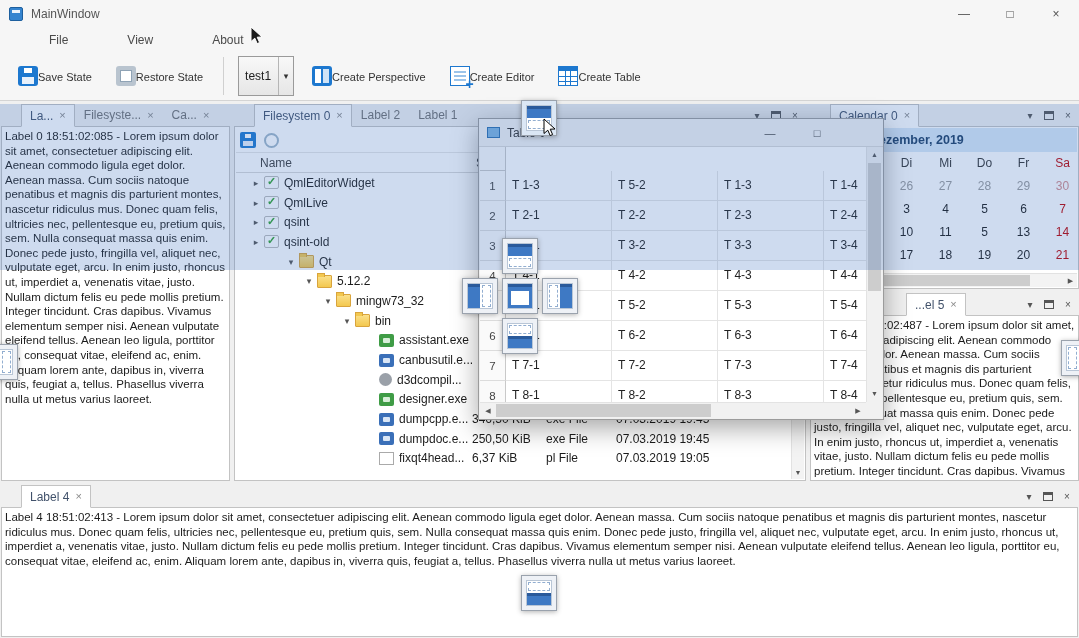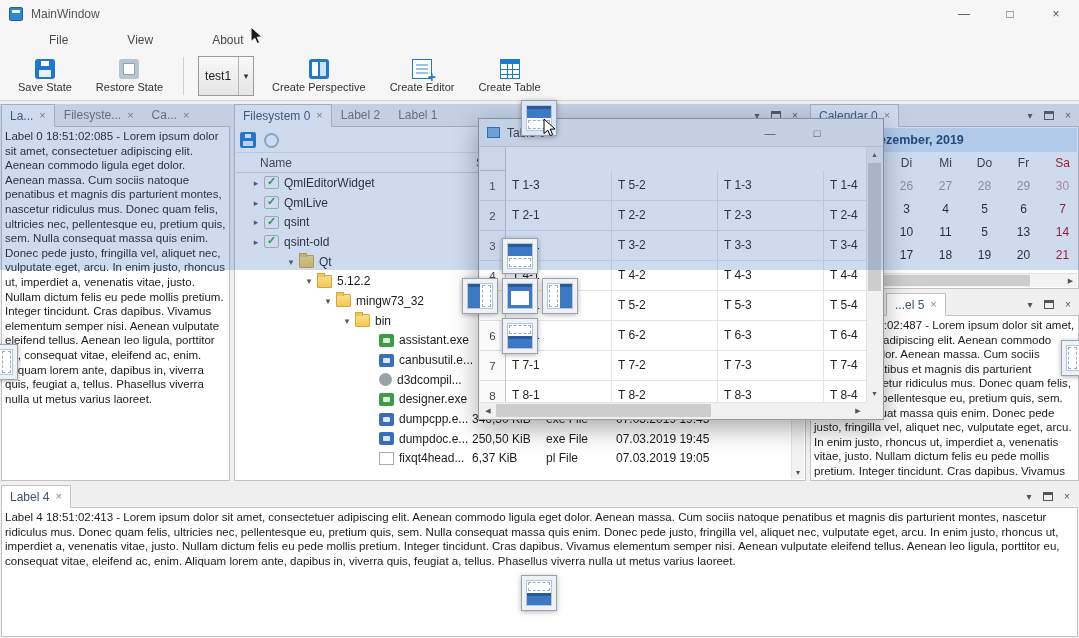--- a/index.html
+++ b/index.html
@@ -12,21 +12,21 @@
   .app-icon { width:14px; height:14px; margin-left:9px; background:#3584cf; border:1px solid #1d5f9e; border-radius:2px; position:relative; }
   .app-icon::before { content:""; position:absolute; left:2px; top:2px; right:2px; height:3px; background:#fff; opacity:.9; }
   .title-text { margin-left:8px; color:#555; font-size:12px; }
   .win-controls { position:absolute; right:0; top:0; height:28px; display:flex; }
   .win-btn { width:46px; height:28px; display:flex; align-items:center; justify-content:center; color:#555; font-size:12px; }
 
   .menubar { position:absolute; left:0; top:28px; width:1079px; height:24px; background:#f6f6f6; display:flex; align-items:center; }
   .menu-item { padding:0 10px; color:#4a4a4a; font-size:12px; height:24px; display:flex; align-items:center;margin-left:39px; }
 
   .toolbar { position:absolute; left:0; top:52px; width:1079px; height:49px; background:#f6f6f6; border-bottom:1px solid #d4d4d4; display:flex; align-items:center; padding-left:6px; }
-  .tb-btn { display:flex; flex-direction:column; align-items:center; justify-content:center; padding:2px 12px; height:46px;text-align:right; }
+  .tb-btn { display:flex; flex-direction:row; align-items:center; justify-content:center; padding:2px 12px; height:46px;text-align:right; }
   .tb-label { font-size:11px; color:#333; margin-top:2px; white-space:nowrap; }
   .tbi { width:20px; height:20px; display:block; position:relative; }
   .tbi-save { background:#1d78cf; border-radius:3px; }
   .tbi-save::before { content:""; position:absolute; left:6px; top:2px; width:8px; height:5px; background:#fff; }
   .tbi-save::after { content:""; position:absolute; left:4px; bottom:2px; width:12px; height:7px; background:#e8f1fb; }
   .tbi-restore { background:#b9c4cf; border-radius:3px; }
   .tbi-restore::before { content:""; position:absolute; inset:4px; background:#fff; border:1px solid #8fa3b5; }
   .tbi-persp { background:#1d78cf; border-radius:3px; }
   .tbi-persp::before { content:""; position:absolute; left:3px; top:3px; width:6px; height:14px; background:#fff; }
   .tbi-persp::after { content:""; position:absolute; right:3px; top:3px; width:6px; height:14px; background:#cfe3f6; }
@@ -35,21 +35,21 @@
   .tbi-editor::after { content:"+"; position:absolute; right:-5px; bottom:-7px; color:#1d78cf; font-weight:bold; font-size:14px; }
   .tbi-table { background-color:#fff; border:1px solid #1d78cf;
     background-image:linear-gradient(to right, transparent 0 31%, #1d78cf 31% 38%, transparent 38% 62%, #1d78cf 62% 69%, transparent 69%),
                      linear-gradient(to bottom, #1d78cf 0 22%, transparent 22% 48%, #1d78cf 48% 55%, transparent 55% 78%, #1d78cf 78% 82%, transparent 82%); }
   .tb-sep { width:1px; height:38px; background:#d0d0d0; margin:0 8px; }
   .tb-combo { width:56px; height:40px; border:1px solid #9a9a9a; background:linear-gradient(#f8f8f8,#e6e6e6); display:flex; align-items:center; position:relative; padding-left:6px; margin:18px 6px; }
   .combo-text { font-size:12px; color:#222; }
   .combo-arrow { position:absolute; right:0; top:0; bottom:0; width:15px; border-left:1px solid #b5b5b5; display:flex; align-items:center; justify-content:center; font-size:9px; color:#333; }
 
   
-  .dock-panel { position:absolute; }
+  .dock-panel { position:absolute;padding-left:20px; }
   .panel-left   { left:1px;   top:104px; width:229px;  height:377px; }
   .panel-mid    { left:234px; top:104px; width:572px;  height:377px; }
   .panel-cal    { left:810px; top:104px; width:269px;  height:185px; }
   .panel-l5     { left:810px; top:293px; width:269px;  height:188px; }
   .panel-bottom { left:1px;   top:485px; width:1077px; height:152px; }
 
   .tabbar { position:relative; height:22px; display:flex; align-items:stretch; }
   .tab { display:flex; align-items:center; gap:6px; padding:0 8px; font-size:12px; color:#707070; border:1px solid transparent; white-space:nowrap; }
   .tab.active { background:#fff; border-color:#c3c3c3; border-bottom-color:#fff; color:#42526b; position:relative; z-index:2; margin-bottom:-1px; }
   .tab-close { font-size:11px; color:#888; line-height:1; }

